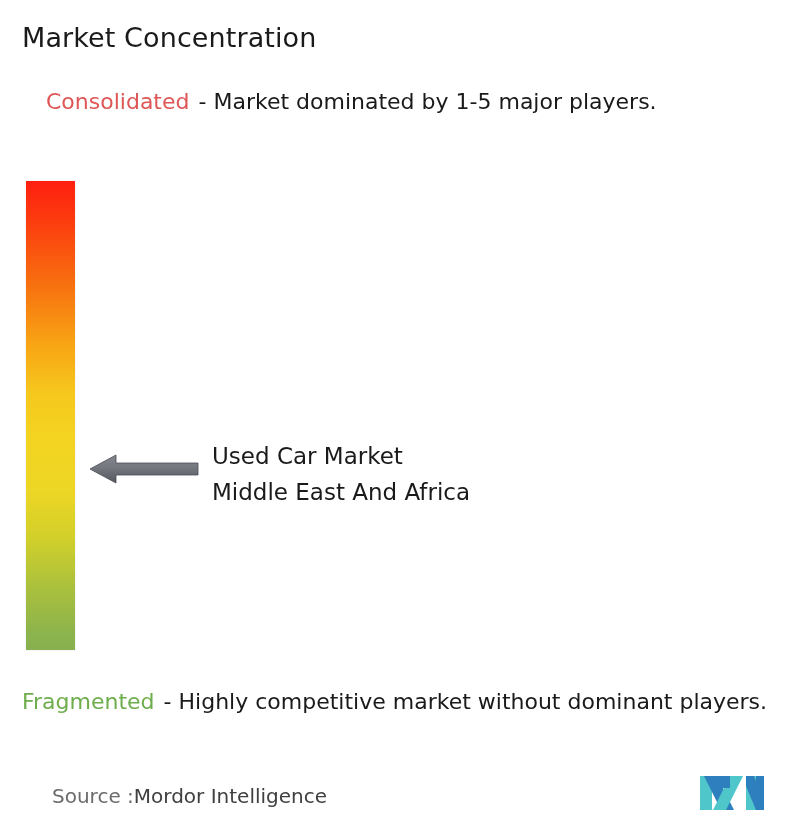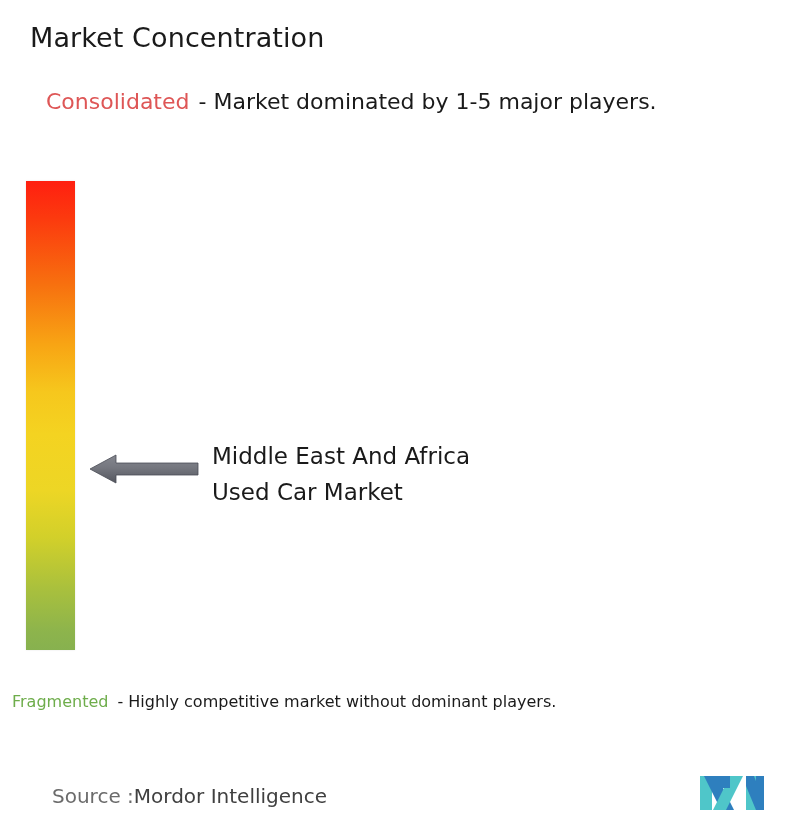--- a/index.html
+++ b/index.html
@@ -25,21 +25,20 @@
   
   .title {
     position: absolute;
     left: 22px;
     top: 21px;
     font-size: 27px;
     line-height: 34px;
     color: #1a1a1a;
     letter-spacing: 0.1px;
     white-space: nowrap;
-    margin-left: 8px;
   }
 
   
   .caption-top {
     position: absolute;
     left: 22px;
     top: 86px;
     width: 740px;
     font-size: 22px;
     line-height: 31px;
@@ -53,24 +52,24 @@
     color: #6EAD4B;
   }
   .kw-sep {
     display: inline-block;
     width: 9px;
   }
 
   
   .caption-bottom {
     position: absolute;
-    left: 12px;
+    left: 22px;
     top: 686px;
     width: 770px;
-    font-size: 16px;
+    font-size: 22px;
     line-height: 31px;
     color: #1a1a1a;
   }
 
   
   .scale-wrap {
     position: absolute;
     left: 25px;
     top: 180px;
     width: 51px;
@@ -170,22 +169,22 @@
           <stop offset="0%" stop-color="#85878F"></stop>
           <stop offset="45%" stop-color="#75777F"></stop>
           <stop offset="100%" stop-color="#55575F"></stop>
         </linearGradient>
       </defs>
       <path d="M 2 17 L 28 3 L 28 11 L 110 11 L 110 23 L 28 23 L 28 31 Z" fill="url(#arrowGrad)" stroke="#4A4C55" stroke-width="0.8" stroke-linejoin="round"></path>
     </svg>
   </div>
 
   <div class="pointer-label">
+    <div>Used Car Market</div>
     <div>Middle East And Africa</div>
-    <div>Used Car Market</div>
   </div>
 
   <div class="caption-bottom">
     <span class="kw-fragmented">Fragmented</span><span class="kw-sep"></span><span>- Highly competitive market without dominant players.</span>
   </div>
 
   <div class="footer-rule"></div>
 
   <div class="source">
     <span class="src-label">Source :</span><span class="src-value">Mordor Intelligence</span>

